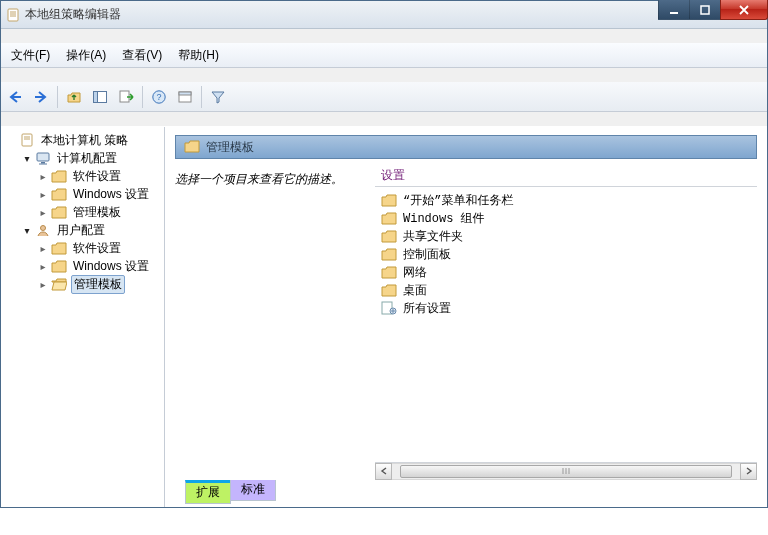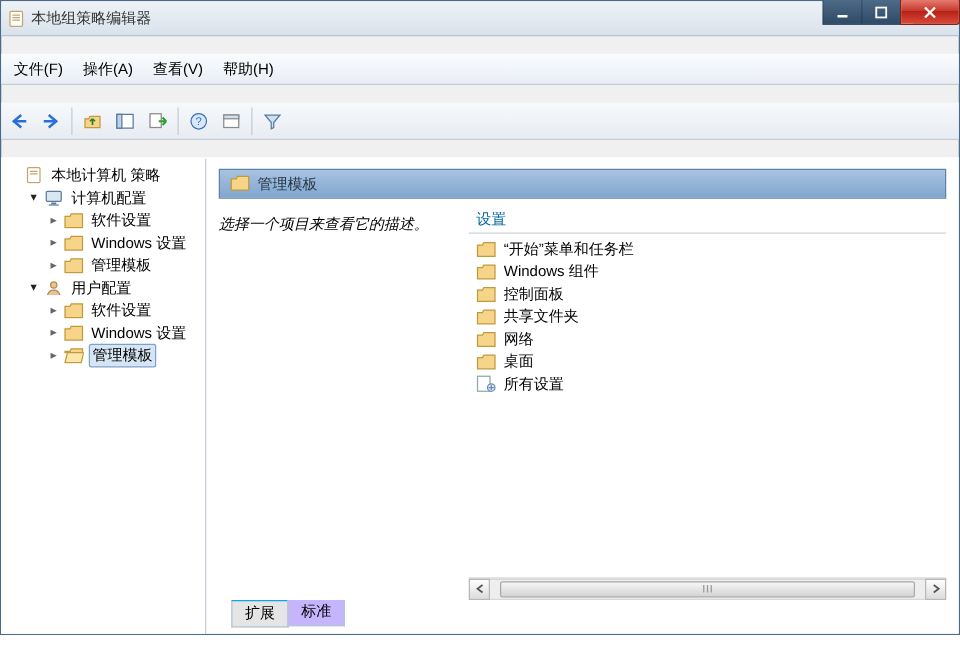--- a/index.html
+++ b/index.html
@@ -148,28 +148,28 @@
     font-style: italic;
   }
   .listwrap {
     flex:1; display:flex; flex-direction:column; min-width:0;
     border-left: 0;
   }
   .colhead {
     height: 22px;
     border-bottom: 1px solid #d0d4da;
     display:flex; align-items:center; padding: 0 6px;
-    color:#0369a1;
+    color:#701a75;
   }
   .listarea {
     flex:1; overflow:hidden; position:relative;
   }
   .filelist { padding:4px 2px;}
   .filelist .frow {
-    display:flex; align-items:flex-start; height:18px; padding:0 4px;
+    display:flex; align-items:center; height:18px; padding:0 4px;font-family:Liberation Mono, monospace;
   }
   .filelist .fico { width:16px; height:16px; margin-right:6px; display:inline-flex; align-items:center; justify-content:center;}
   
   .hscroll {
     height:17px;
     border-top:1px solid #d0d4da;
     display:flex; align-items:center;
     background:#f0f0f0;
   }
   .hscroll .arrow {
@@ -192,22 +192,22 @@
   .tabs .tab {
     border:1px solid #b8c4d0;
     border-top:none;
     padding:1px 10px 2px;
     background:#c4b5fd;
     margin-right:-1px;
     position:relative;
     top:-1px;
   }
   .tabs .tab.active {
-    background:#e5e5e5;
-    border-top:1px solid #0ea5e9;
+    background:#bef264;
+    border-top:3px solid #0ea5e9;
   }
   
   .folder {
     width:16px; height:14px;
   }
 </style>
 </head>
 <body>
 
 <div class="window">
@@ -454,29 +454,29 @@
                     </svg>
                   </span>
                 <span>Windows 组件</span>
               </div>
               <div class="frow">
                 <span class="fico">
                     <svg class="folder" viewBox="0 0 16 14">
                       <path d="M1 4h4l1-2h9v11H1z" fill="#f6d58a" stroke="#c29a3a"></path>
                     </svg>
                   </span>
-                <span>控制面板</span>
+                <span>共享文件夹</span>
               </div>
               <div class="frow">
                 <span class="fico">
                     <svg class="folder" viewBox="0 0 16 14">
                       <path d="M1 4h4l1-2h9v11H1z" fill="#f6d58a" stroke="#c29a3a"></path>
                     </svg>
                   </span>
-                <span>共享文件夹</span>
+                <span>控制面板</span>
               </div>
               <div class="frow">
                 <span class="fico">
                     <svg class="folder" viewBox="0 0 16 14">
                       <path d="M1 4h4l1-2h9v11H1z" fill="#f6d58a" stroke="#c29a3a"></path>
                     </svg>
                   </span>
                 <span>网络</span>
               </div>
               <div class="frow">

